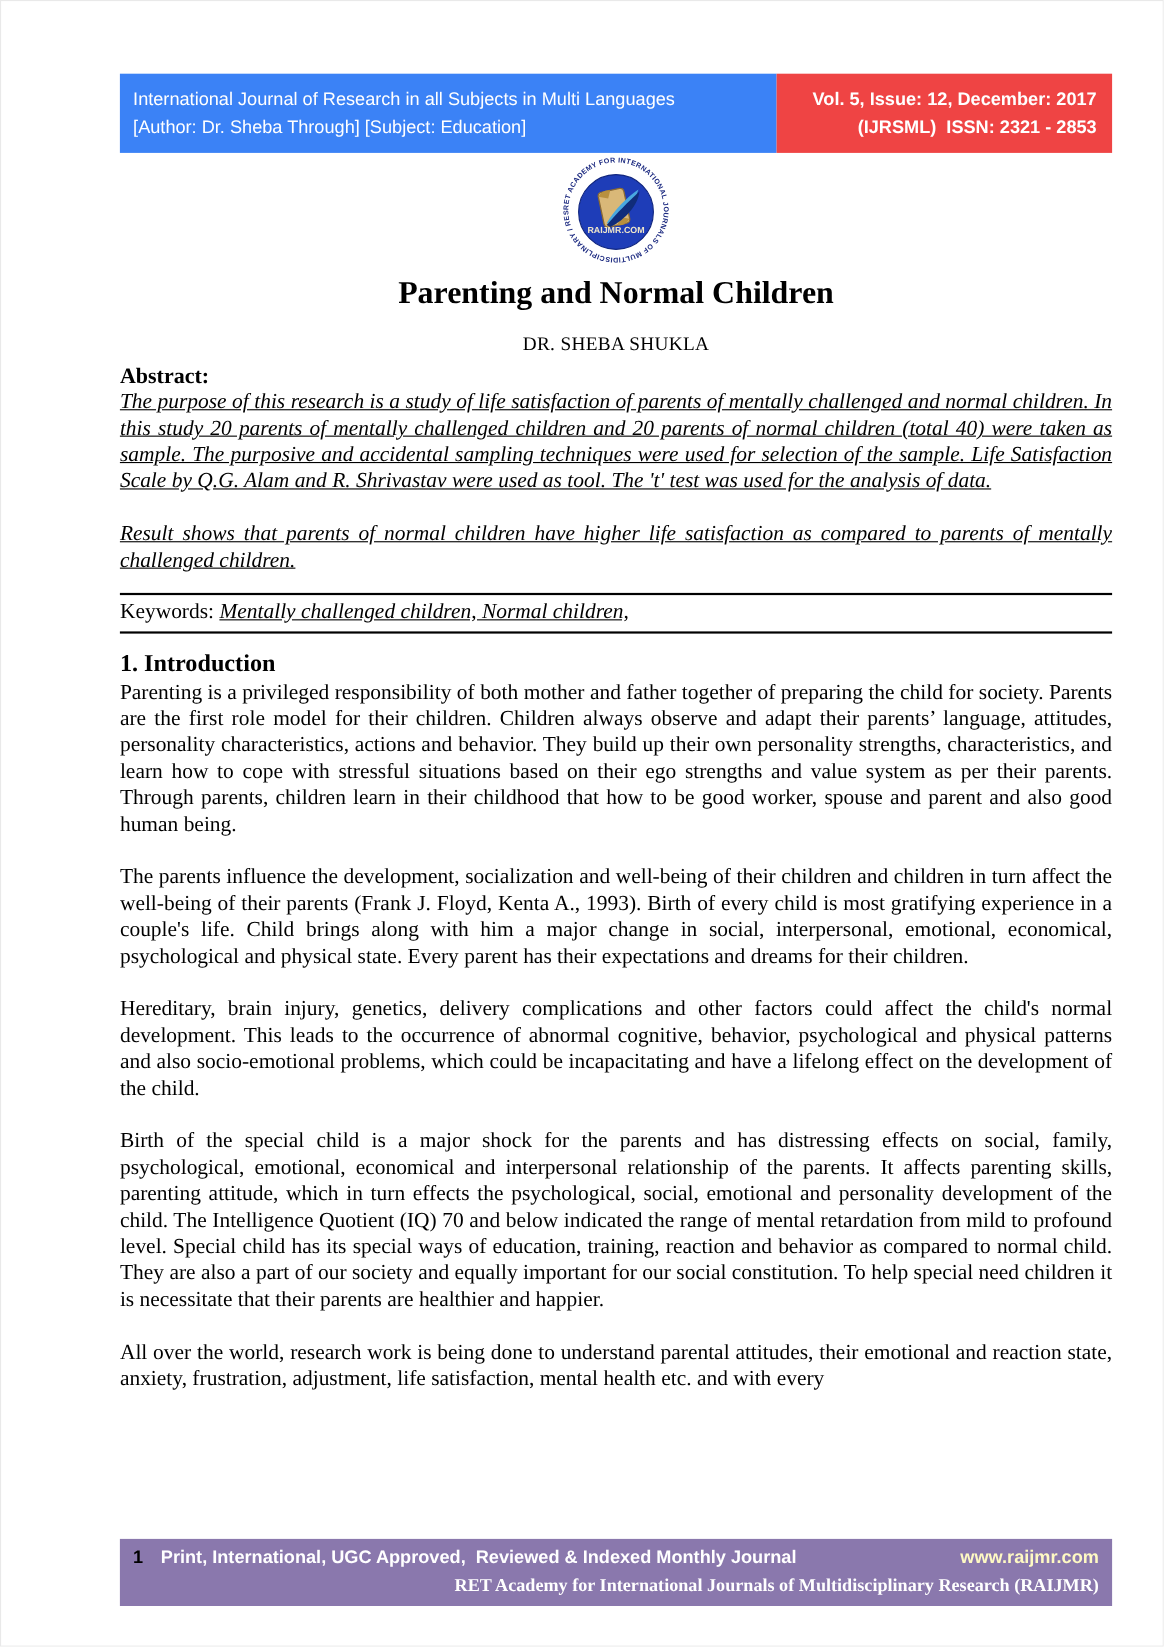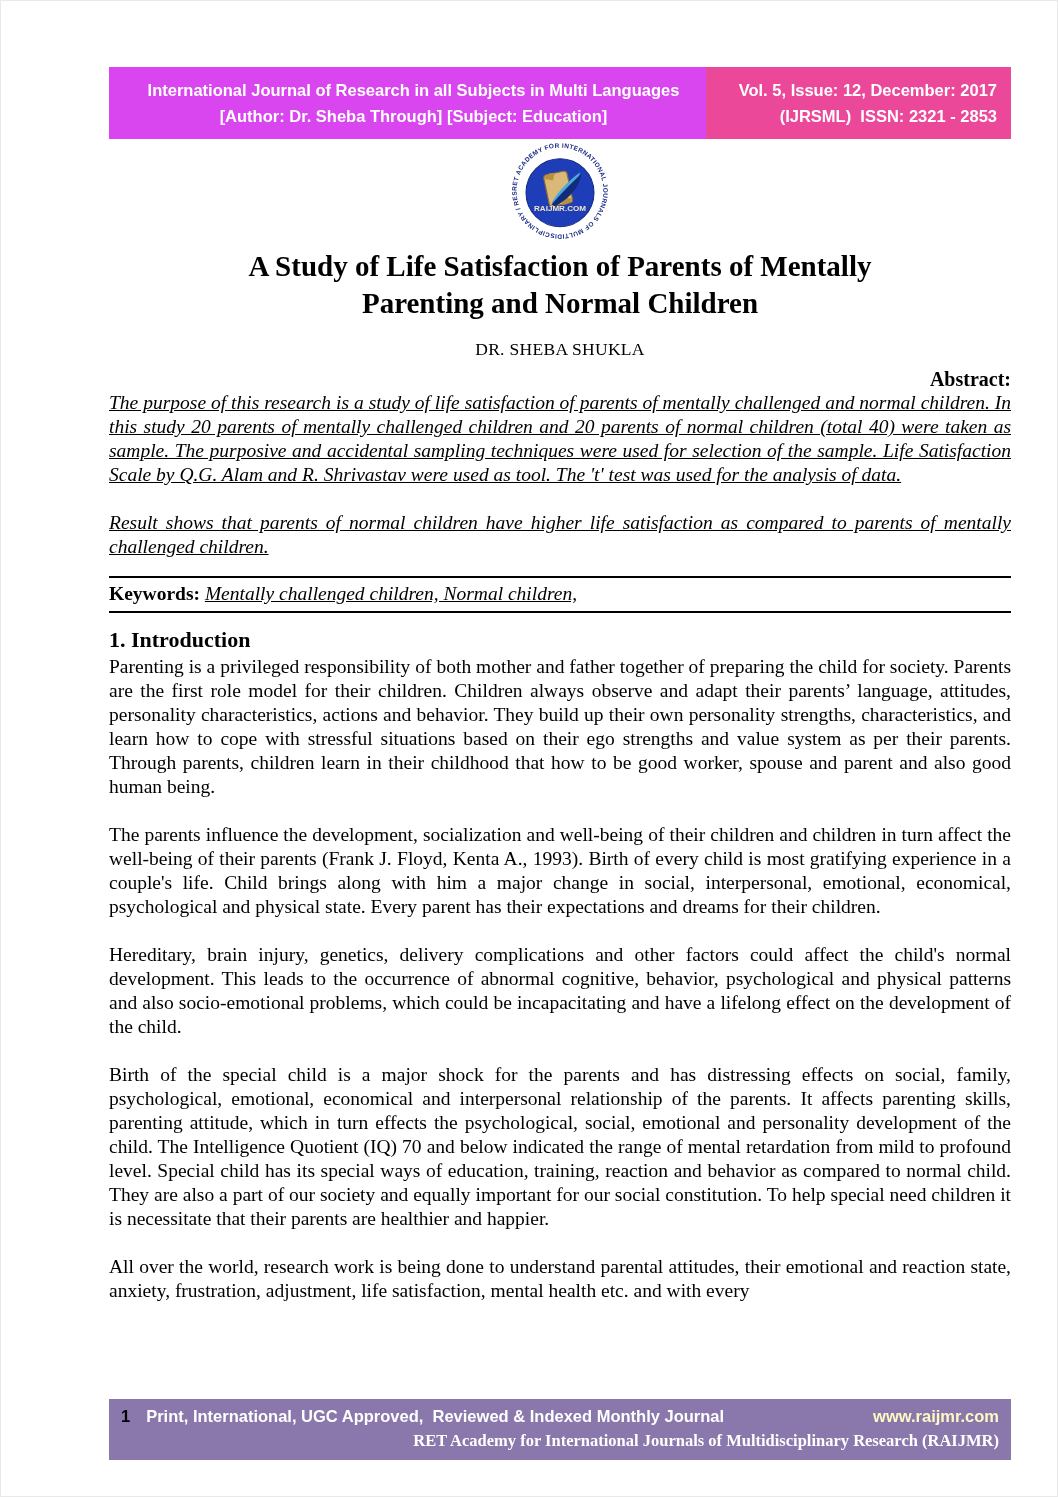--- a/index.html
+++ b/index.html
@@ -12,31 +12,30 @@
     overflow: hidden;
     font-family: "Liberation Serif", serif;
     color: #000;
   }
   .content { margin-left: 108px; width: 902px; }
 
   
   .hdr { display: flex; margin-top: 66px; height: 72px; }
   .hdr-left {
     flex: 0 0 597px;
-    background: #d946ef;
+    background: #3b82f6;
     color: #ffffff;
     font-family: "Liberation Sans", sans-serif;
-    font-weight: bold; font-size: 16.5px;
+    font-weight: normal; font-size: 16.5px;
     padding: 10px 0 0 12px;
     line-height: 1.6;
-    text-align: center;
   }
   .hdr-right {
     flex: 1 1 auto;
-    background: #ec4899;
+    background: #ef4444;
     color: #ffffff;
     font-family: "Liberation Sans", sans-serif;
     font-weight: bold; font-size: 16.5px;
     text-align: right;
     padding: 10px 14px 0 0;
     line-height: 1.6;
   }
   .pre { white-space: pre; }
 
   
@@ -52,31 +51,31 @@
     margin-top: 4px;
   }
   .author {
     text-align: center;
     font-size: 17.5px;
     margin-top: 17px;
     letter-spacing: 0.3px;
   }
 
   
-  .abstract-label { font-weight: bold; font-size: 20px; margin-top: 8px; text-align: right; }
+  .abstract-label { font-weight: bold; font-size: 20px; margin-top: 8px; }
   .para {
     font-size: 19.5px;
     line-height: 24px;
     text-align: justify;
   }
   .italic { font-style: italic; text-decoration: underline; }
   .mt { margin-top: 24px; }
   .rule { border: none; border-top: 2.5px solid #000; margin-top: 17px; }
   .kw-line { padding: 5px 0 6px 0; font-size: 19.5px; }
-  .kw-label { font-weight: bold; }
+  .kw-label { font-weight: normal; }
   .section-heading { font-weight: bold; font-size: 22px; margin-top: 14px; margin-bottom: 2px; }
 
   
   .footer {
     position: absolute;
     left: 108px; top: 1398px;
     width: 902px;
     background: #8a78ad;
     font-family: "Liberation Sans", sans-serif;
     font-weight: bold;
@@ -125,21 +124,20 @@
         </g>
         <g>
           <path d="M50 74 C58 60, 72 46, 84 38 C80 52, 68 66, 56 74 Z" fill="#49a8e0"></path>
           <path d="M50 76 C60 64, 74 50, 85 40 C84 54, 70 70, 54 78 Z" fill="#102c7a"></path>
         </g>
         <text x="60" y="84" text-anchor="middle" font-size="9.5" font-family="Liberation Sans, sans-serif" font-weight="bold" fill="#efe6c9">RAIJMR.COM</text>
       </svg>
     </div>
 
     <h1 class="title">
-      <span style="display:block">A Study of Life Satisfaction of Parents of Mentally</span>
       <span style="display:block">Parenting and Normal Children</span>
     </h1>
     <div class="author">DR. SHEBA SHUKLA</div>
 
     <div class="abstract-label">Abstract:</div>
     <p class="para italic">The purpose of this research is a study of life satisfaction of parents of mentally challenged and normal children. In this study 20 parents of mentally challenged children and 20 parents of normal children (total 40) were taken as sample. The purposive and accidental sampling techniques were used for selection of the sample. Life Satisfaction Scale by Q.G. Alam and R. Shrivastav were used as tool. The 't' test was used for the analysis of data.</p>
     <p class="para italic mt">Result shows that parents of normal children have higher life satisfaction as compared to parents of mentally challenged children.</p>
 
     <hr class="rule">
     <div class="kw-line">

